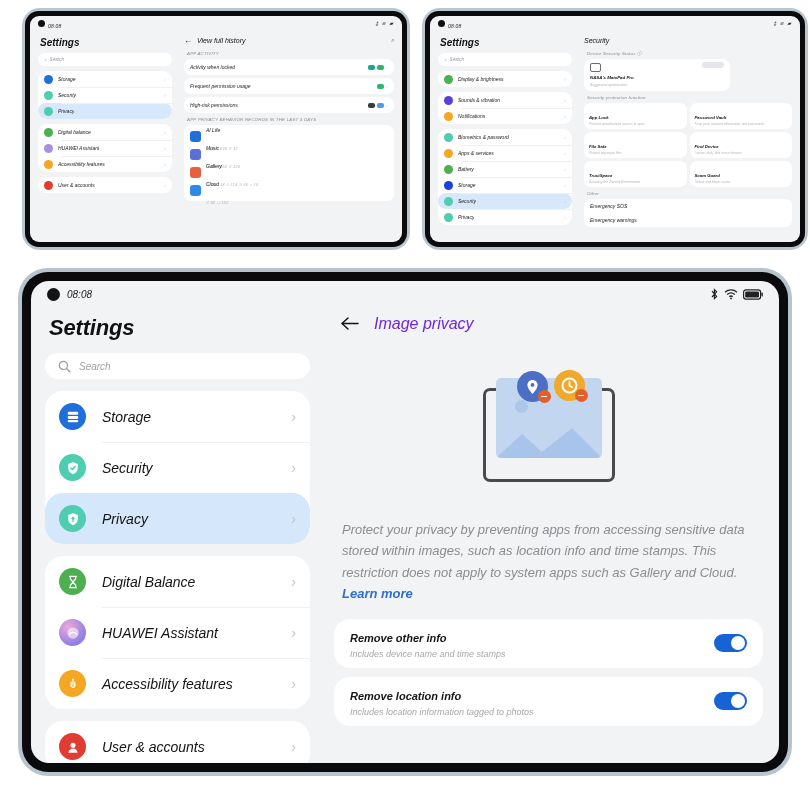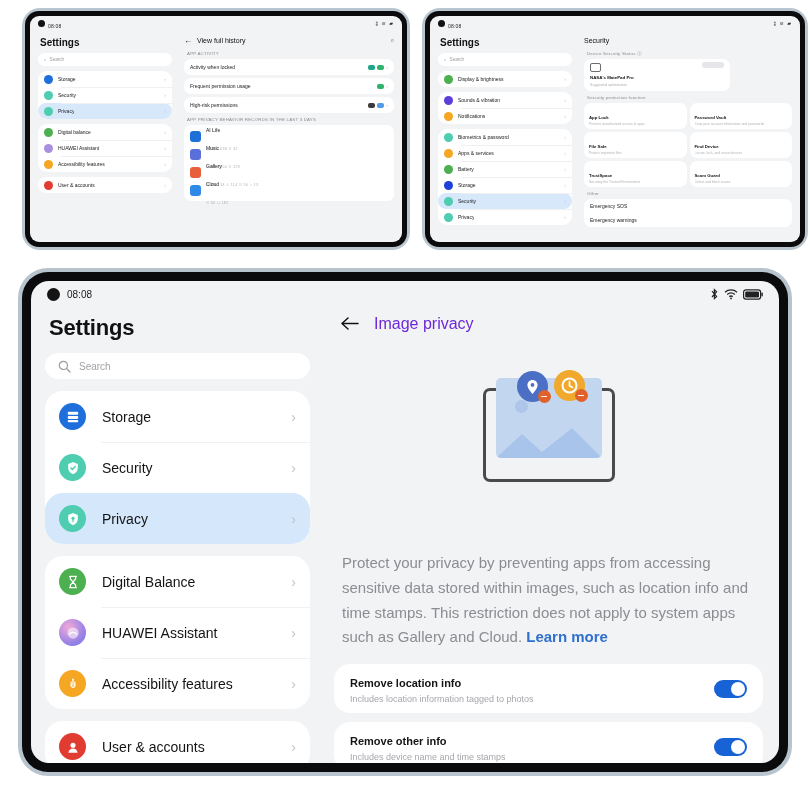--- a/index.html
+++ b/index.html
@@ -6,21 +6,21 @@
   html, body {
     width: 810px; height: 786px;
     background: #ffffff;
     font-family: "Liberation Sans", sans-serif;
     overflow: hidden;
   }
   .stage { position: relative; width: 810px; height: 786px; }
 
   
   .tablet { position: absolute; border-radius: 18px;
-            background: #b9c6cf; padding: 3px; }
+            background: #b9c6cf; padding: 3px; font-style: italic; }
   .tablet .bezel { width: 100%; height: 100%; background: #0b0b0d;
                    border-radius: 15px; padding: 6px; }
   .tablet .screen { width: 100%; height: 100%; background: #f2f3f5;
                     border-radius: 10px; overflow: hidden; position: relative; }
 
   
   .thumb { }
   .thumb .bezel { padding: 5px; border-radius: 14px; }
   .thumb .screen { border-radius: 9px; }
   #thumb-left  { left: 22px;  top: 8px;  width: 388px; height: 242px; }
@@ -151,22 +151,22 @@
   .badge { position: absolute; width: 31px; height: 31px; border-radius: 50%;
            display: flex; align-items: center; justify-content: center; }
   .badge-loc { left: 34px; top: -7px; background: #4a6fc4; }
   .badge-clk { left: 71px; top: -8px; background: #f0a92c; }
   .minus { position: absolute; width: 13px; height: 13px; border-radius: 50%;
            background: #e0622a; right: -3px; bottom: -1px;
            display: flex; align-items: center; justify-content: center; }
   .minus i { display: block; width: 6px; height: 1.7px; background: #fff;
              border-radius: 1px; }
 
-  .m-desc { font-size: 15px; line-height: 1.65; color: #8c8c91;
-            padding: 0 8px; margin-top: 32px; }
+  .m-desc { font-size: 13px; line-height: 1.65; color: #8c8c91;
+            padding: 0 8px; }
   .m-desc a { color: #2f6fd0; text-decoration: none; font-weight: 600; }
 
   .m-toggles { margin-top: 14px; }
   .m-trow { background: #fff; border-radius: 16px; height: 49px;
             padding: 0 16px; display: flex; align-items: center;
             margin-bottom: 9px; }
   .m-tt { font-size: 11px; color: #151515; font-weight: 600; }
   .m-ts { font-size: 9px; color: #a7a7ac; margin-top: 3px; }
   .m-switch { margin-left: auto; width: 33px; height: 18px; border-radius: 9px;
               background: #1763d6; position: relative; flex: none; }
@@ -578,32 +578,32 @@
               </div>
             </div>
 
             <div class="m-desc">
               <span>Protect your privacy by preventing apps from accessing sensitive data stored within images, such as location info and time stamps. This restriction does not apply to system apps such as Gallery and Cloud. </span><a href="#">Learn more</a>
             </div>
 
             <div class="m-toggles" id="m-toggles">
                 <div class="m-trow">
                   <span>
+        <span class="m-tt">Remove other info</span>
+        <span class="m-ts" style="display:block">Includes device name and time stamps</span>
+      </span>
+      <span class="m-switch"></span>
+                </div>
+                <div class="m-trow">
+                  <span>
         <span class="m-tt">Remove location info</span>
         <span class="m-ts" style="display:block">Includes location information tagged to photos</span>
       </span>
       <span class="m-switch"></span>
                 </div>
-                <div class="m-trow">
-                  <span>
-        <span class="m-tt">Remove other info</span>
-        <span class="m-ts" style="display:block">Includes device name and time stamps</span>
-      </span>
-      <span class="m-switch"></span>
-                </div>
               </div>
 
           </div>
         </div>
 
       </div>
     </div>
   </div>
 
 </div>

